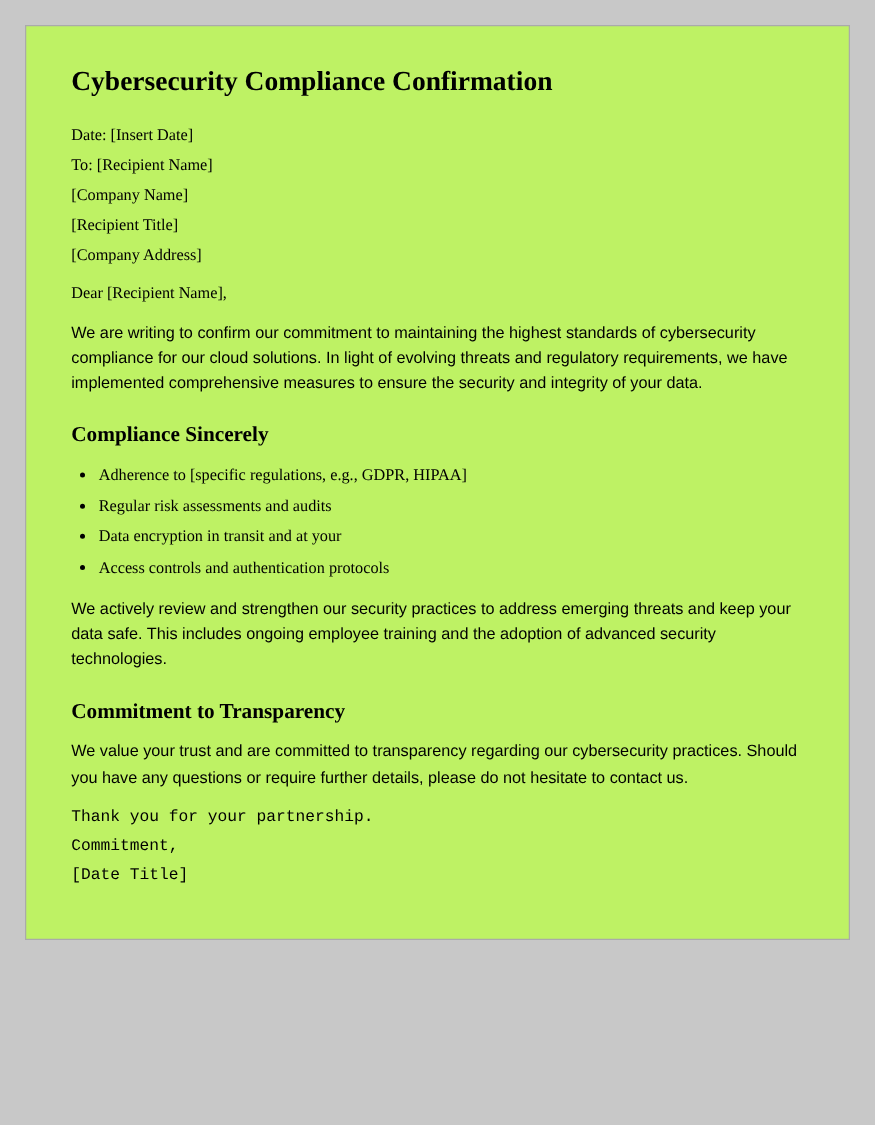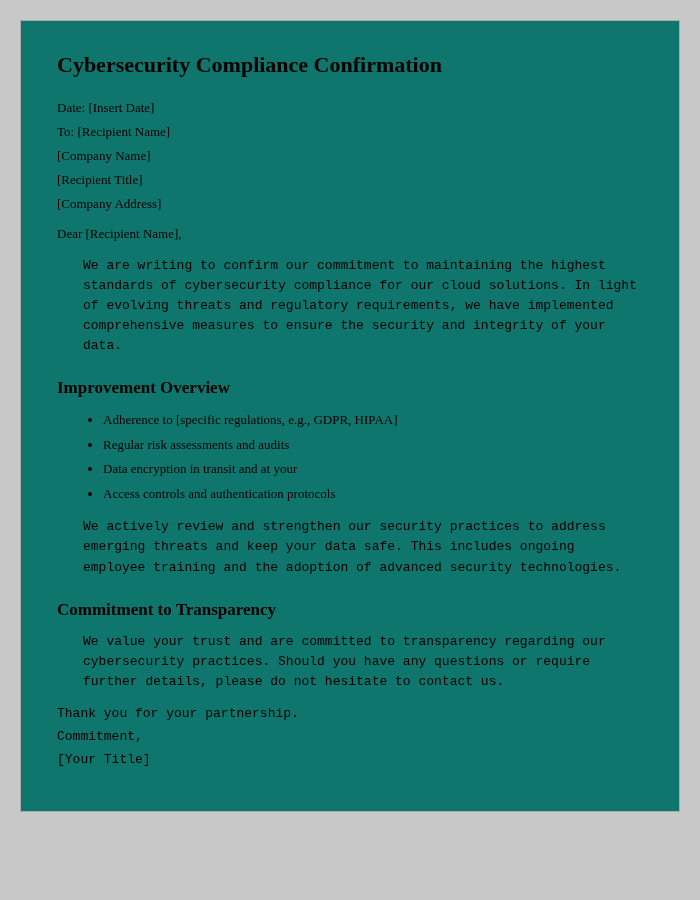--- a/index.html
+++ b/index.html
@@ -12,21 +12,21 @@
       background-color: #c8c8c8;
       display: flex;
       justify-content: center;
       align-items: flex-start;
       min-height: 900px;
       width: 700px;
       font-family: Georgia, 'Times New Roman', serif;
     }
 
     .document-wrapper {
-      background: #0f766e;
+      background: #bef264;
       border: 1px solid #aaaaaa;
       width: 660px;
       margin: 20px 20px;
       padding: 30px 36px 36px 36px;
     }
 
     .doc-title {
       font-size: 22px;
       font-weight: bold;
       font-family: Georgia, serif;
@@ -44,43 +44,41 @@
       font-size: 13px;
       margin-top: 14px;
       margin-bottom: 14px;
       font-family: Georgia, serif;
     }
 
     .body-text {
       font-size: 13px;
       line-height: 1.55;
       margin-bottom: 14px;
-      font-family: Liberation Mono, monospace;
-      margin-left: 26px;
+      font-family: Liberation Sans, sans-serif;
     }
 
     .section-heading {
       font-size: 17px;
       font-weight: bold;
       font-family: Georgia, serif;
       margin-top: 22px;
       margin-bottom: 12px;
     }
 
     .bullet-list {
       margin-left: 22px;
       margin-bottom: 14px;
     }
 
     .bullet-list li {
       font-size: 13px;
       font-family: Georgia, serif;
       margin-bottom: 5px;
       line-height: 1.5;
-      margin-left: 24px;
     }
 
     .closing-line {
       font-size: 13px;
       font-family: Liberation Mono, monospace;
       margin-bottom: 8px;
     }
   </style>
 </head>
 <body>
@@ -96,36 +94,36 @@
   <p class="meta-line">[Company Name]</p>
 
   <p class="meta-line">[Recipient Title]</p>
 
   <p class="meta-line">[Company Address]</p>
 
   <p class="salutation">Dear [Recipient Name],</p>
 
   <p class="body-text">We are writing to confirm our commitment to maintaining the highest standards of cybersecurity compliance for our cloud solutions. In light of evolving threats and regulatory requirements, we have implemented comprehensive measures to ensure the security and integrity of your data.</p>
 
-  <h2 class="section-heading">Improvement Overview</h2>
+  <h2 class="section-heading">Compliance Sincerely</h2>
 
   <ul class="bullet-list">
     <li>Adherence to [specific regulations, e.g., GDPR, HIPAA]</li>
     <li>Regular risk assessments and audits</li>
     <li>Data encryption in transit and at your</li>
     <li>Access controls and authentication protocols</li>
   </ul>
 
 
   <p class="body-text">We actively review and strengthen our security practices to address emerging threats and keep your data safe. This includes ongoing employee training and the adoption of advanced security technologies.</p>
 
   <h2 class="section-heading">Commitment to Transparency</h2>
 
   <p class="body-text">We value your trust and are committed to transparency regarding our cybersecurity practices. Should you have any questions or require further details, please do not hesitate to contact us.</p>
 
   <p class="closing-line">Thank you for your partnership.</p>
 
   <p class="closing-line">Commitment,</p>
 
 
-  <p class="closing-line">[Your Title]</p>
+  <p class="closing-line">[Date Title]</p>
 
 </div>
 
 </body></html>

